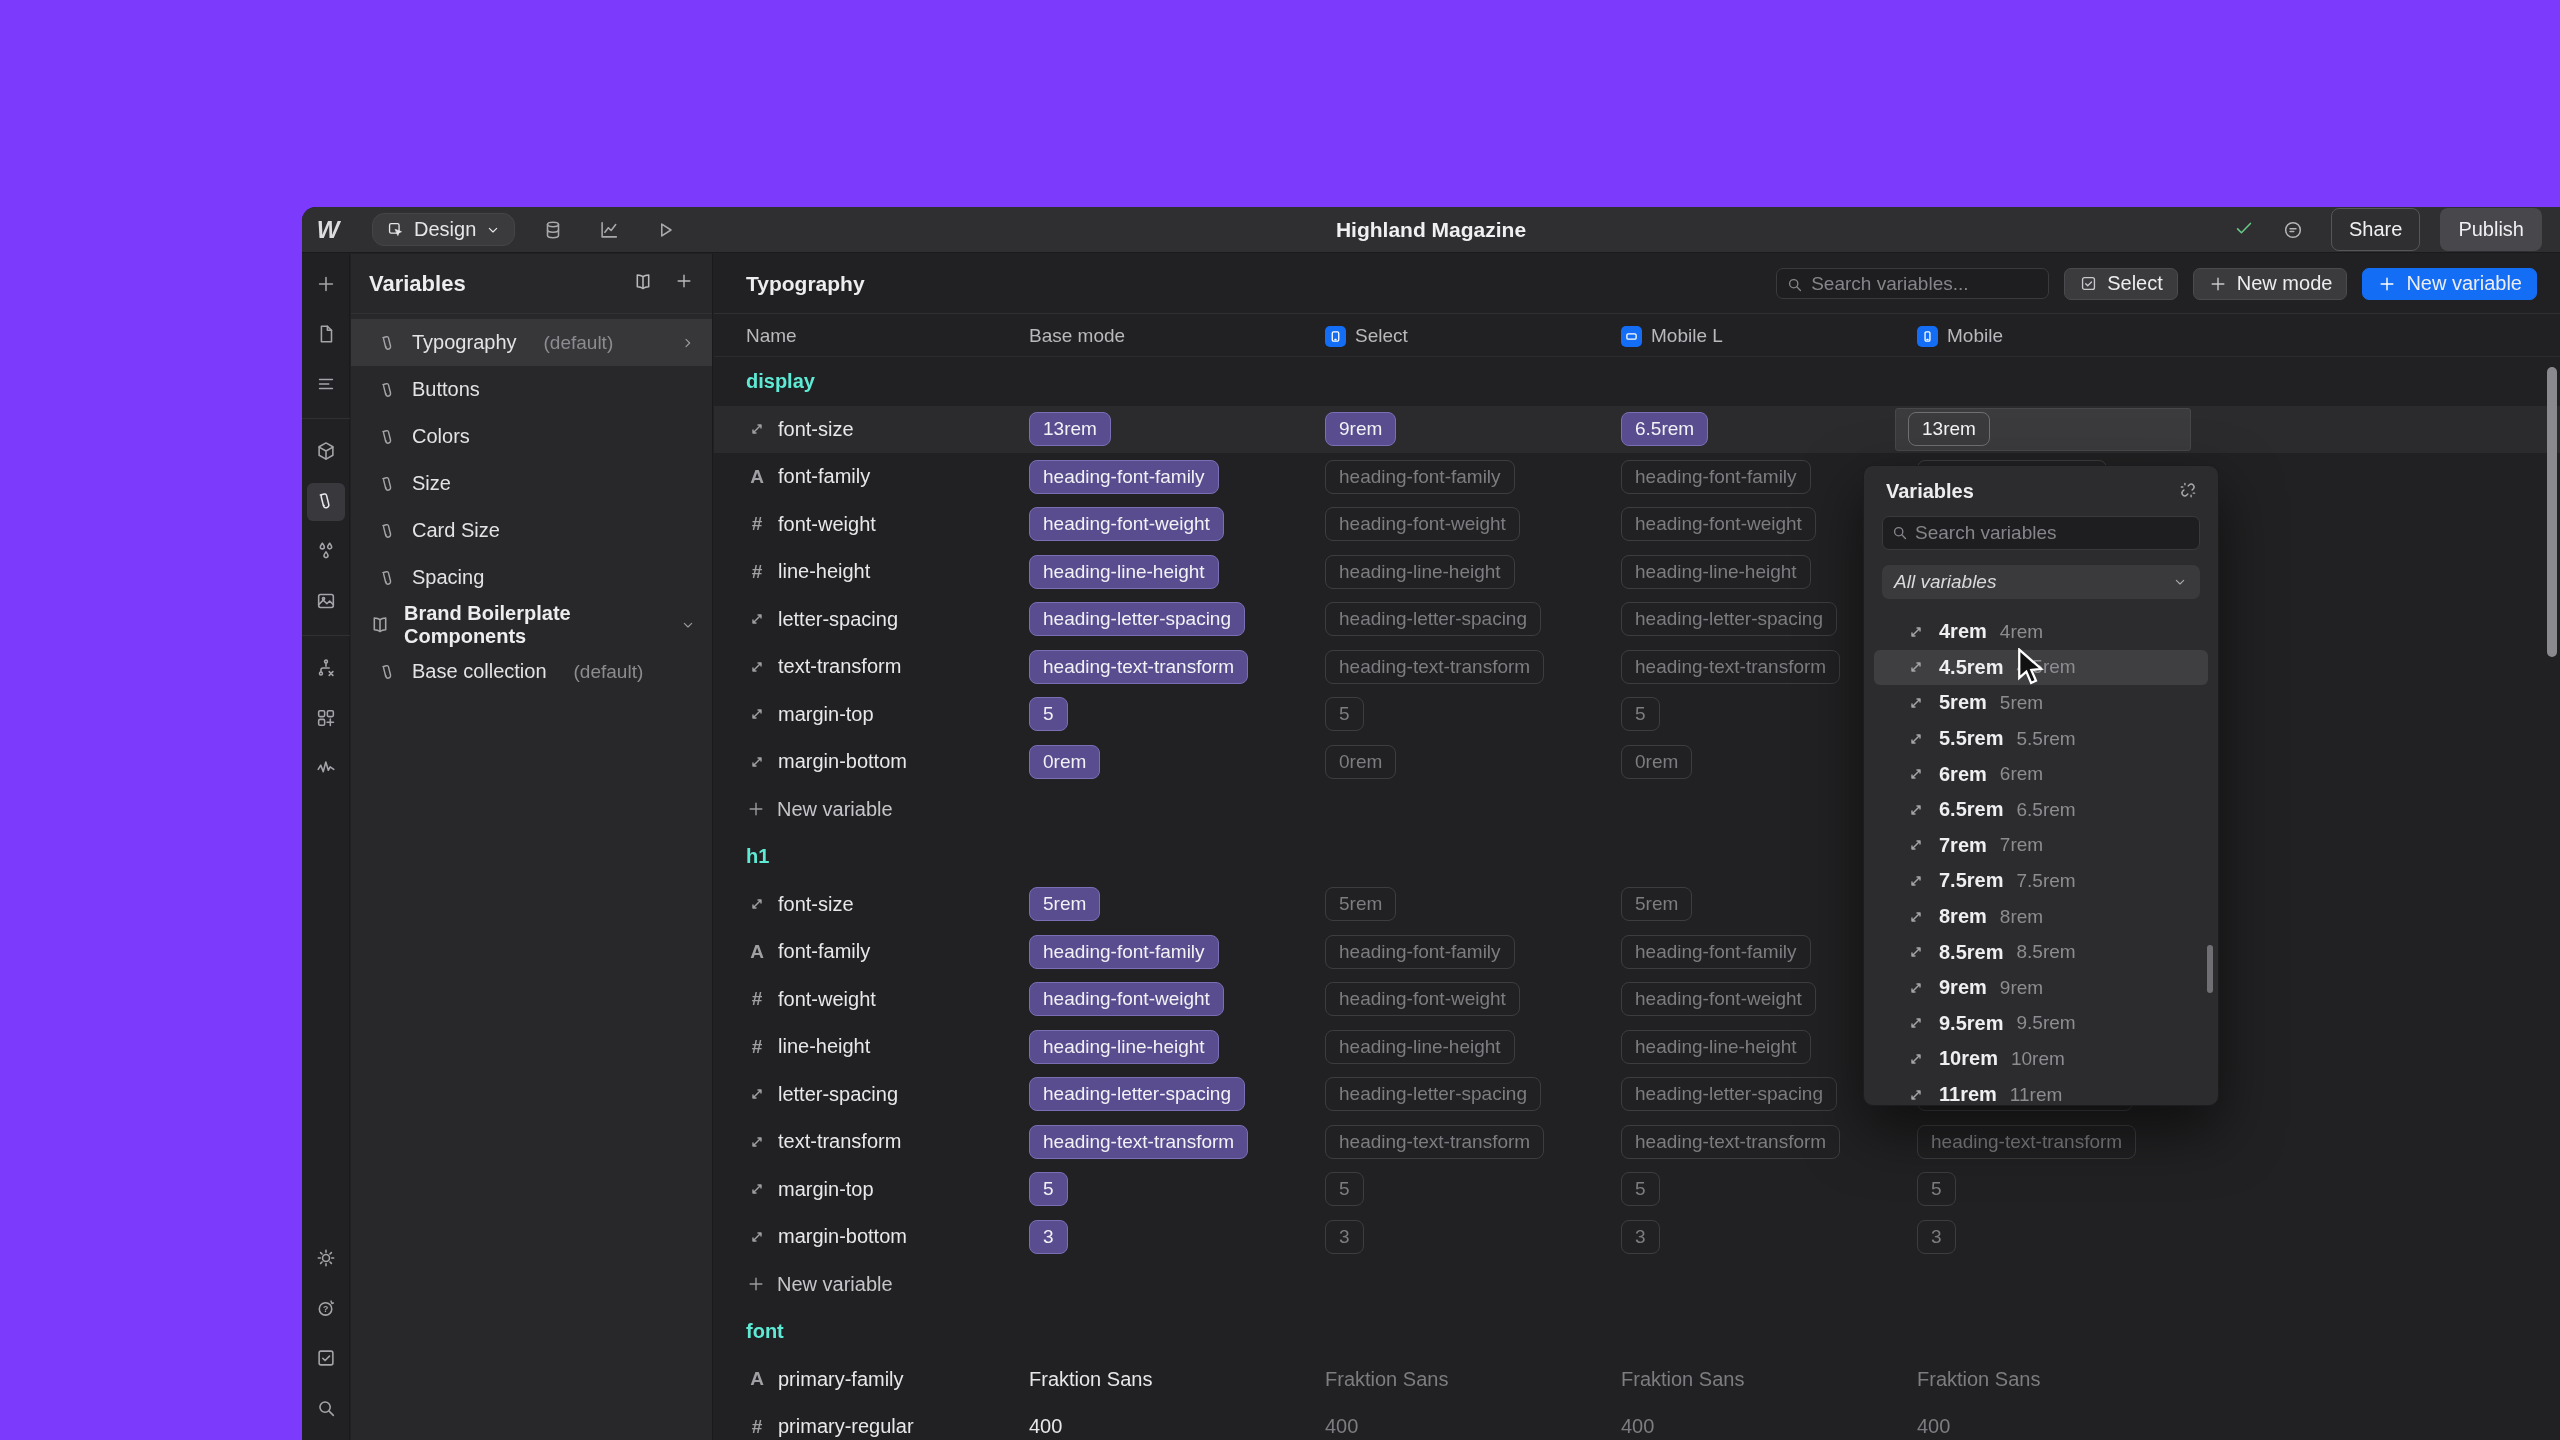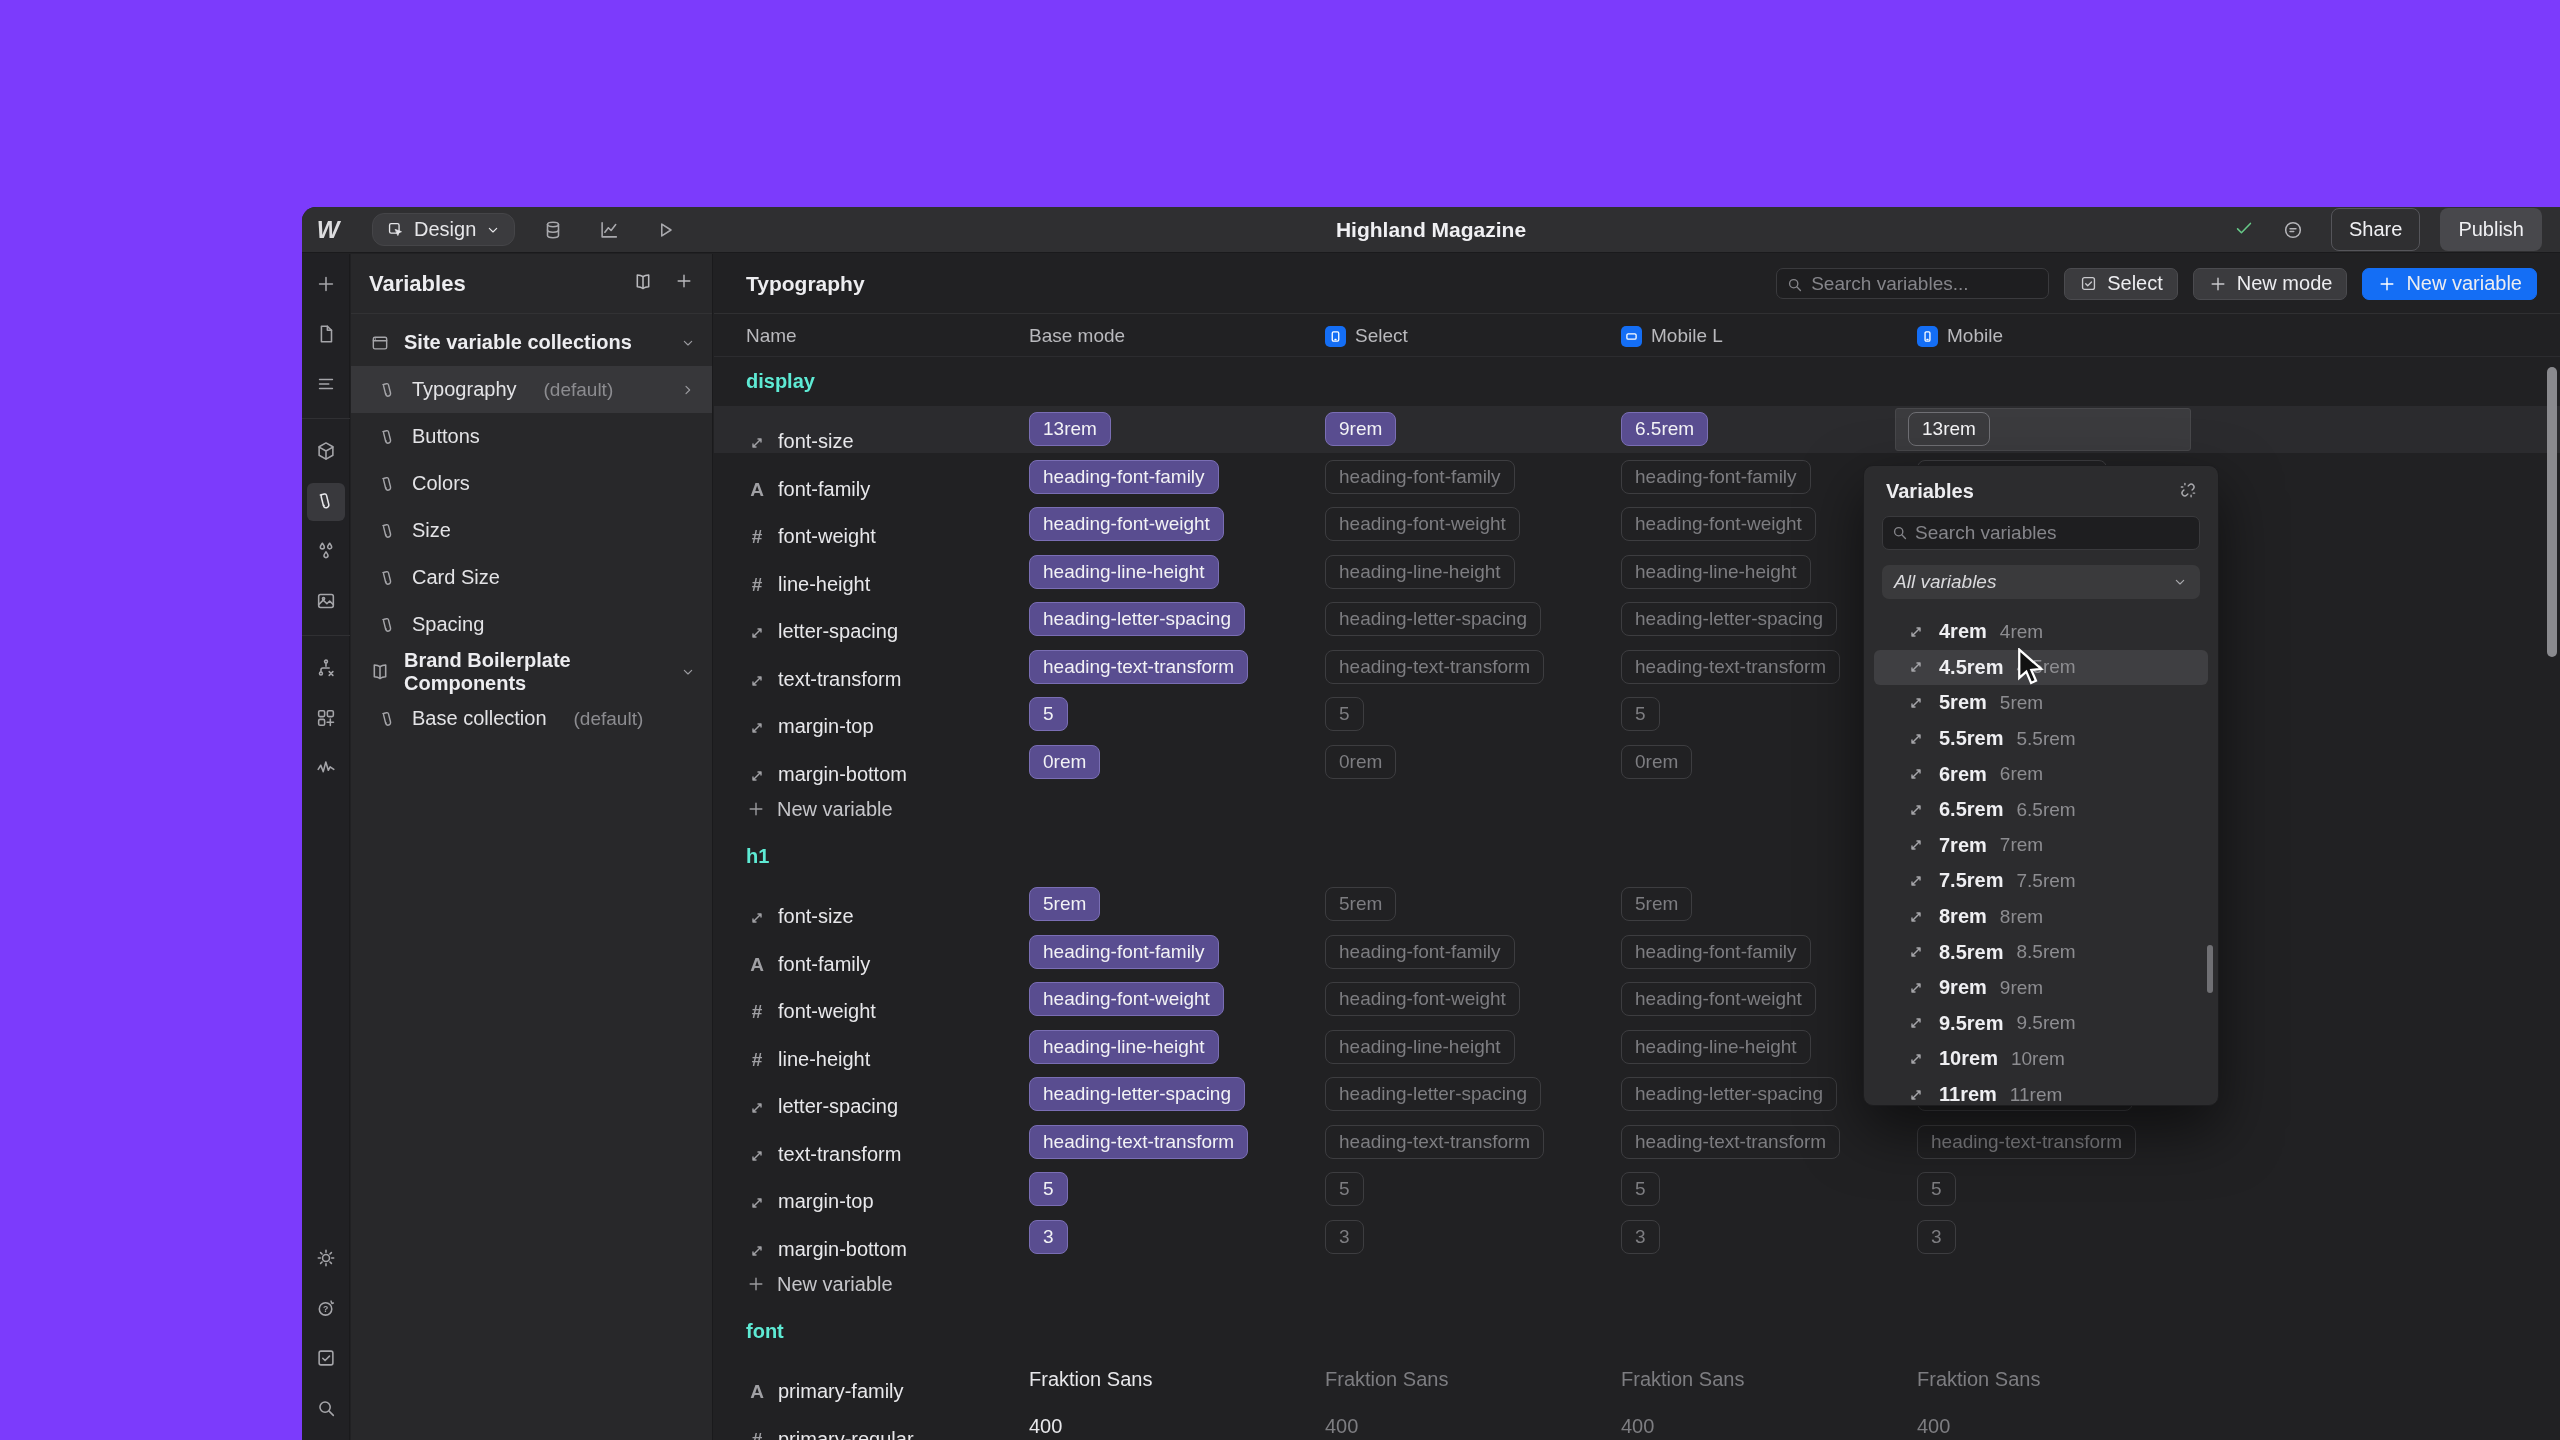--- a/index.html
+++ b/index.html
@@ -76,21 +76,21 @@
   .col-lab { position:absolute; top:0; height:42px; display:flex; align-items:center; gap:9px;
     font-size:19px; color:#B9B9BD; }
   .devbox { width:21px; height:21px; border-radius:5px; background:#146EF5; display:flex;
     align-items:center; justify-content:center; color:#fff; }
 
   .tbl { position:absolute; left:0; top:104px; right:0; bottom:0; overflow:hidden; }
   .trow { position:relative; height:47.5px; }
   .trow.hl { background:#2B2B2E; }
   .seclab { position:absolute; left:32px; top:0; height:47.5px; display:flex; align-items:center;
     font-size:20px; font-weight:700; color:#5eead4; }
-  .ncell { position:absolute; left:32px; top:0; height:47.5px; display:flex; align-items:flex-end; gap:10px; }
+  .ncell { position:absolute; left:32px; top:0; height:47.5px; display:flex; align-items:center; gap:10px; }
   .ncell .ic { width:22px; display:flex; justify-content:center; color:#A0A0A4; font-size:19px; font-weight:700; }
   .ncell .nm { font-size:20px; color:#E8E8EB; }
   .vcell { position:absolute; top:0; height:47.5px; display:flex; align-items:center; }
   .chip { display:inline-flex; align-items:center; height:34px; padding:0 13px; border-radius:8px;
     background:#594D90; border:1px solid #7A6EB4; color:#F2F2F5; font-size:19px; white-space:nowrap; }
   .ghost { display:inline-flex; align-items:center; height:34px; padding:0 13px; border-radius:8px;
     background:transparent; border:1px solid #3D3D40; color:#7D7D81; font-size:19px; white-space:nowrap; }
   .ptext { font-size:20px; color:#E8E8EB; }
   .mtext { font-size:20px; color:#7D7D81; }
   .editcell { position:absolute; left:1181px; top:2px; bottom:2px; width:296px; background:#3B3B3E;
@@ -298,35 +298,20 @@
               </svg></span>
           </button>
         <button>
             <span class="ig"><svg width="20" height="20" viewBox="0 0 24 24" fill="none" stroke="currentColor" stroke-width="1.7" stroke-linecap="round" stroke-linejoin="round">
                 <path d="M12 5v14M5 12h14"></path>
               </svg></span>
           </button>
       </span>
     </div>
     <div class="sb-list" id="sb-list">
-        <div class="sb-row section">
-          <span class="ic">
-            <svg width="20" height="20" viewBox="0 0 24 24" fill="none" stroke="currentColor" stroke-width="1.7" stroke-linecap="round" stroke-linejoin="round">
-              <rect x="4" y="5" width="16" height="14" rx="2"></rect>
-              <path d="M4 9.2h16"></path>
-              <path d="M6.5 7.1h.01"></path>
-            </svg>
-          </span>
-          <span>Site variable collections</span>
-          <span class="tail">
-            <svg width="16" height="16" viewBox="0 0 24 24" fill="none" stroke="currentColor" stroke-width="1.7" stroke-linecap="round" stroke-linejoin="round">
-              <path d="M6.5 9.5l5.5 5.5 5.5-5.5"></path>
-            </svg>
-          </span>
-        </div>
         <div class="sb-row item sel">
           <span class="ic">
             <svg width="20" height="20" viewBox="0 0 24 24" fill="none" stroke="currentColor" stroke-width="1.7" stroke-linecap="round" stroke-linejoin="round">
               <path d="M7.6 4.6h4.4a2 2 0 0 1 2 2v10a3 3 0 1 1-6 0v-10a2 2 0 0 1 1.6-2z" transform="rotate(-14 10.5 12)"></path>
               <circle cx="9.6" cy="16.8" r="1" fill="currentColor" stroke="none"></circle>
             </svg>
           </span>
           <span>Typography</span>
           <span class="badge">(default)</span>
           <span class="tail">

